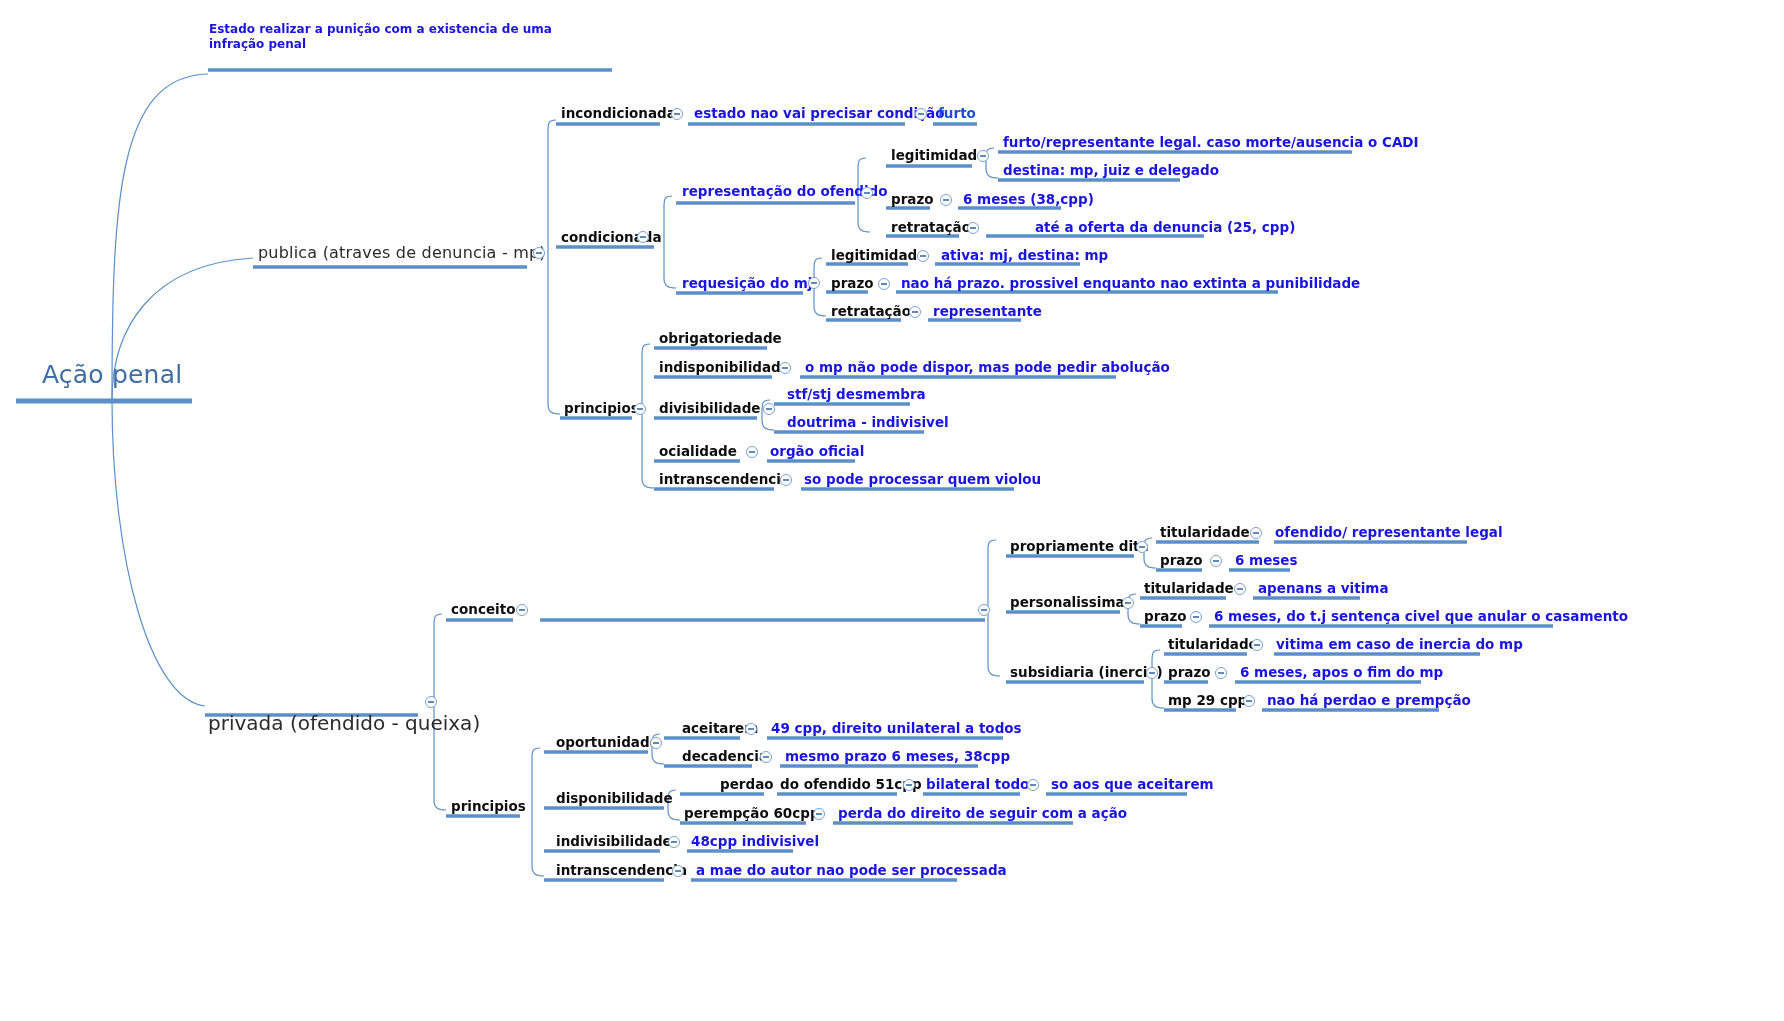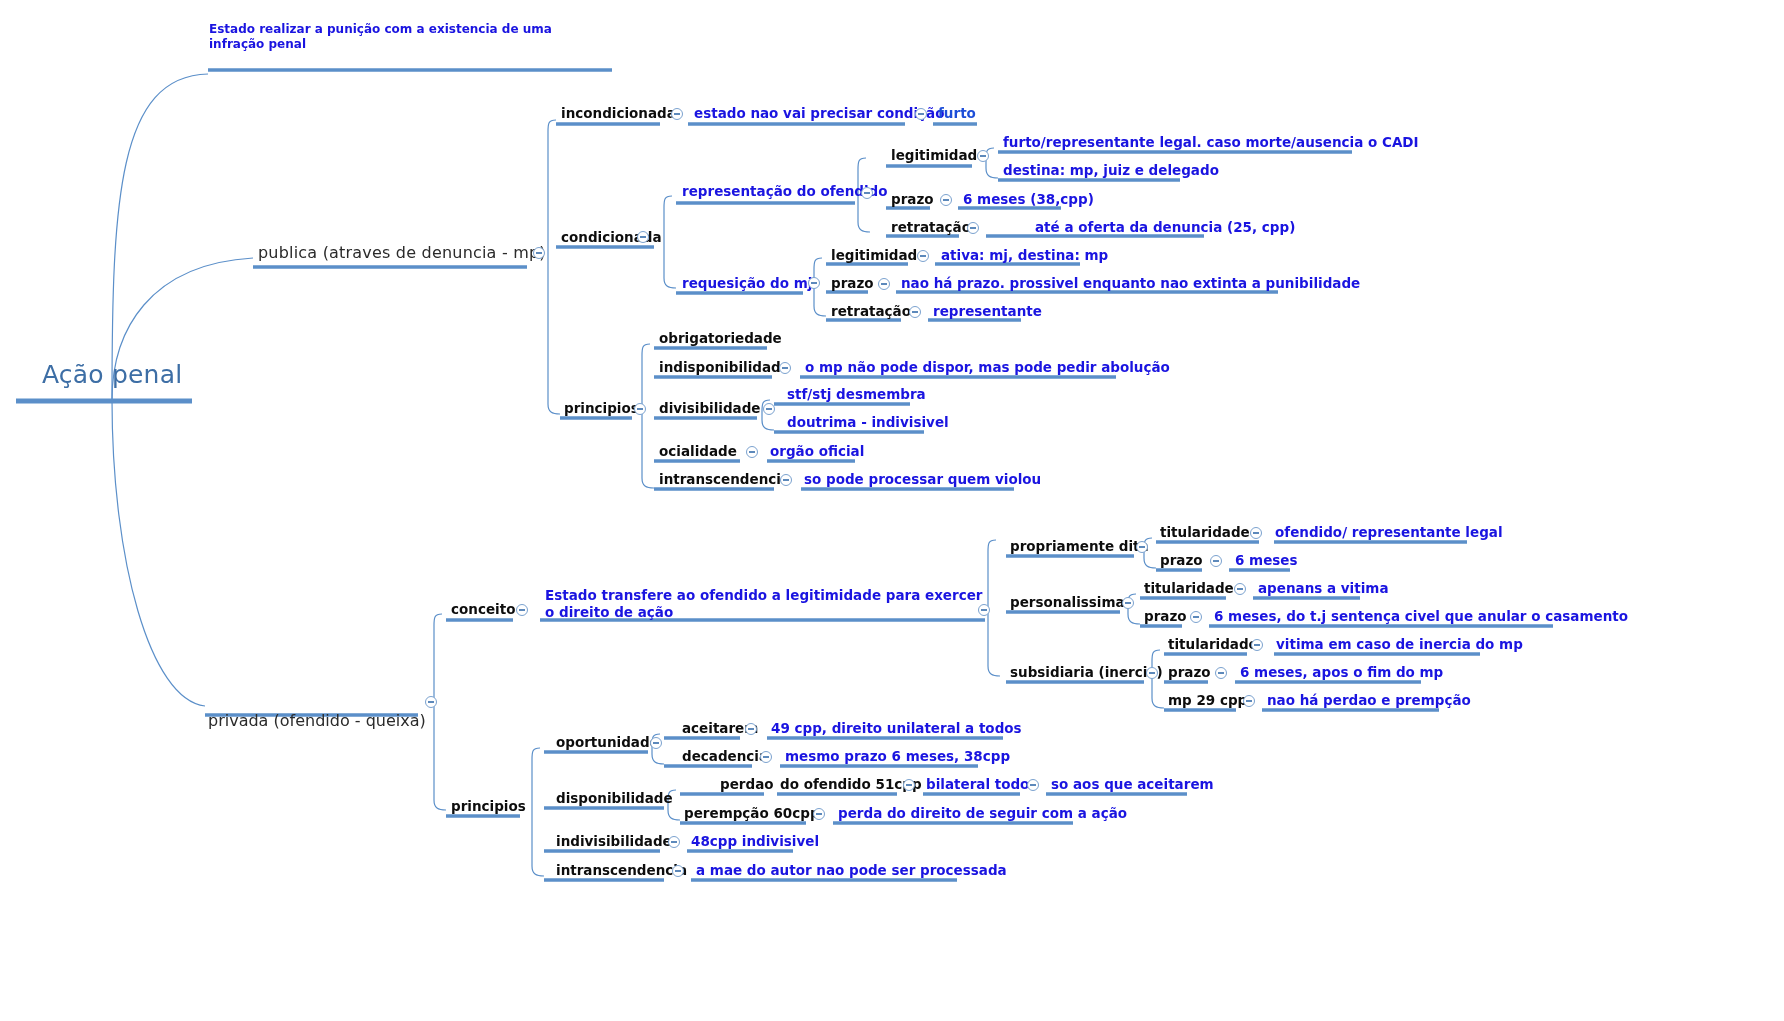--- a/index.html
+++ b/index.html
@@ -265,26 +265,25 @@
   <div class="node t-blue s13" style="left:787px; top:414px;">doutrima - indivisivel</div>
 
   <div class="node t-black s13" style="left:659px; top:443px;">ocialidade</div>
   <span class="toggle" style="left:746px; top:446px;"></span>
   <div class="node t-blue s13" style="left:770px; top:443px;">orgão oficial</div>
 
   <div class="node t-black s13" style="left:659px; top:471px;">intranscendencia</div>
   <span class="toggle" style="left:780px; top:474px;"></span>
   <div class="node t-blue s13" style="left:804px; top:471px;">so pode processar quem violou</div>
 
-  <div class="node" style="left:208px; top:691px; font-size:16px; font-weight:normal; color:#2b2b2b;margin-top:20px;">privada (ofendido - queixa)</div>
+  <div class="node" style="left:208px; top:691px; font-size:20px; font-weight:normal; color:#2b2b2b;margin-top:20px;">privada (ofendido - queixa)</div>
   <span class="toggle" style="left:425px; top:696px;"></span>
 
   <div class="node t-black s13" style="left:451px; top:601px;">conceito</div>
   <span class="toggle" style="left:516px; top:604px;"></span>
-  <div class="node wrap t-blue s13" style="left:545px; top:587px; width:444px;">Estado transfere ao ofendido a legitimidade para exercer o direito de ação</div>
   <span class="toggle" style="left:978px; top:604px;"></span>
 
   <div class="node t-black s13" style="left:1010px; top:538px;">propriamente dita</div>
   <span class="toggle" style="left:1136px; top:541px;"></span>
   <div class="node t-black s13" style="left:1160px; top:524px;">titularidade</div>
   <span class="toggle" style="left:1250px; top:527px;"></span>
   <div class="node t-blue s13" style="left:1275px; top:524px;">ofendido/ representante legal</div>
   <div class="node t-black s13" style="left:1160px; top:552px;">prazo</div>
   <span class="toggle" style="left:1210px; top:555px;"></span>
   <div class="node t-blue s13" style="left:1235px; top:552px;">6 meses</div>

